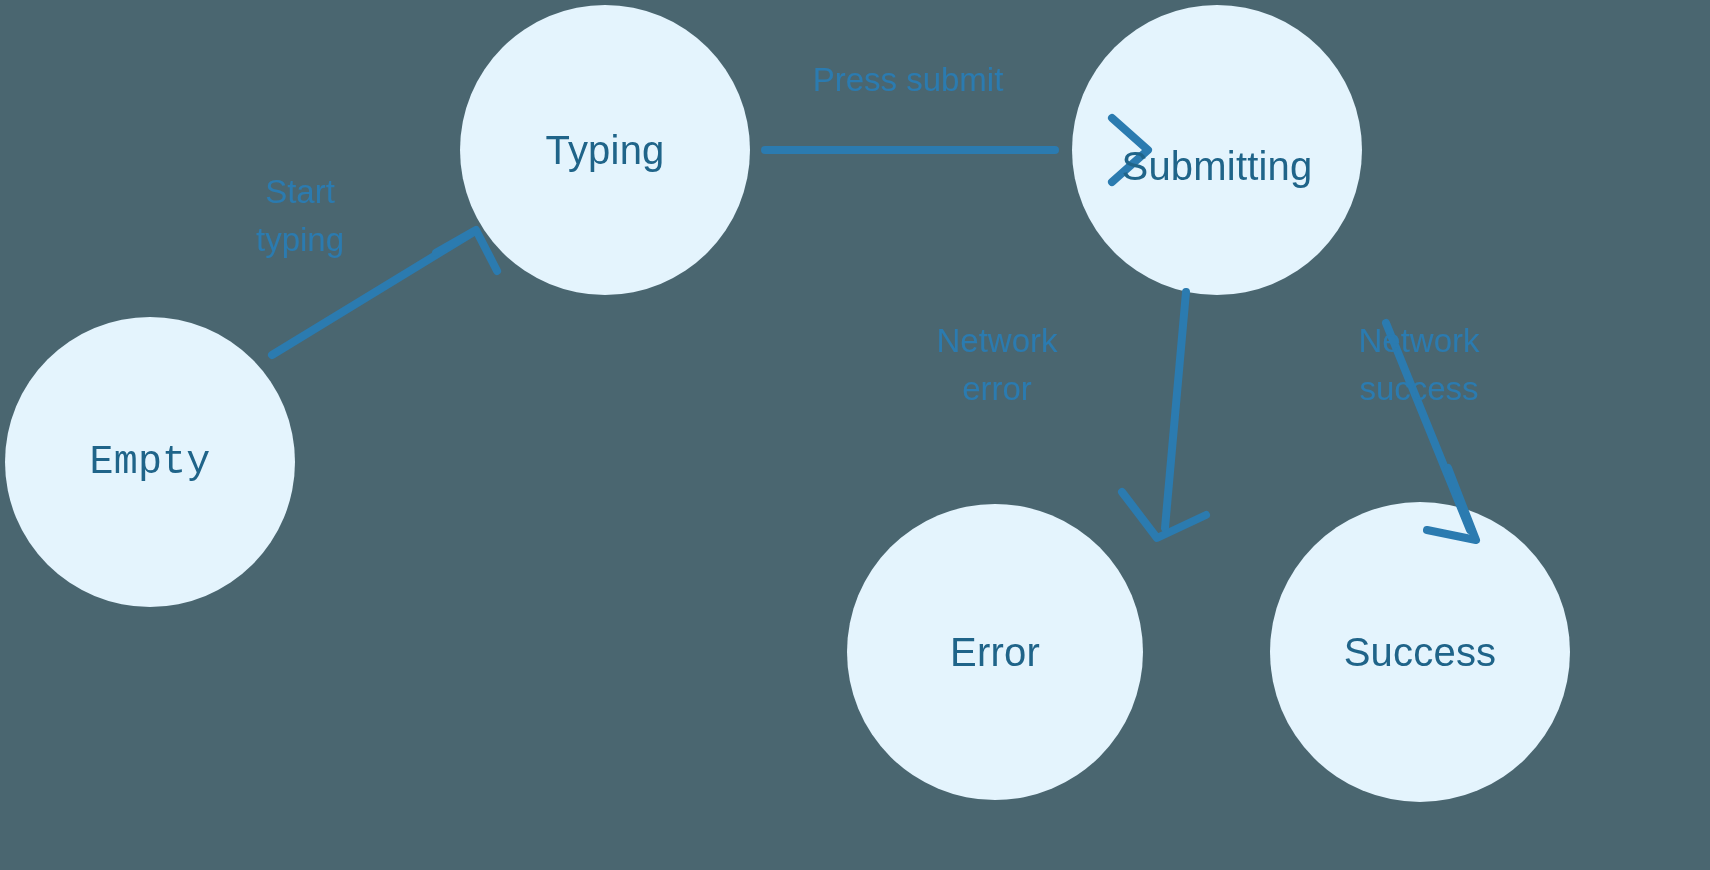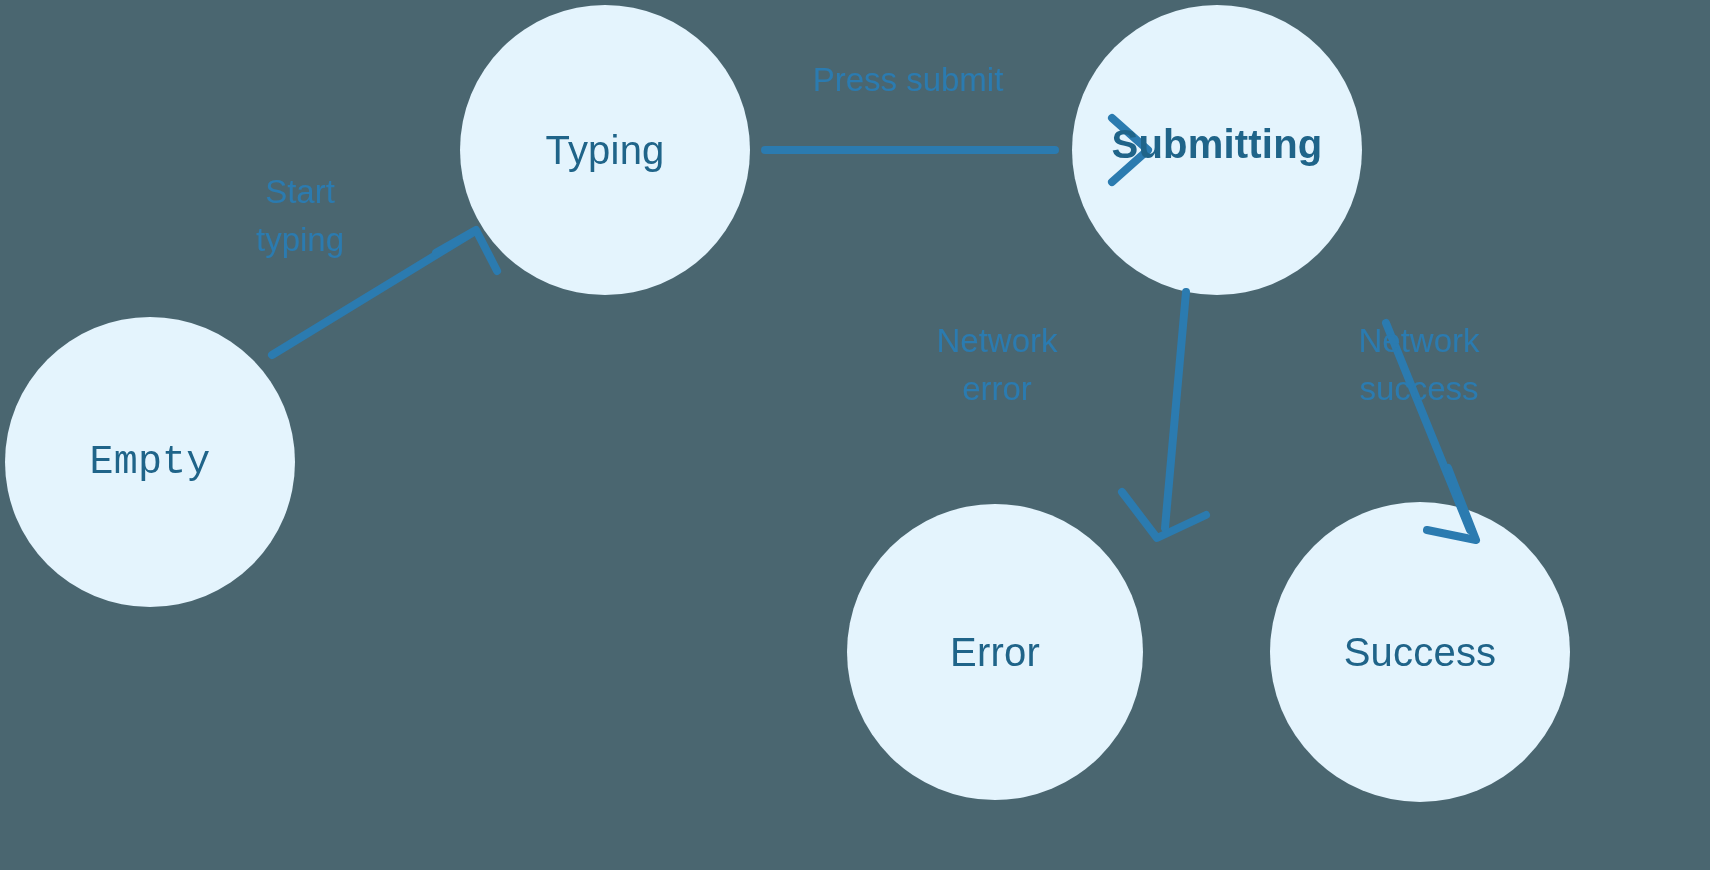--- a/index.html
+++ b/index.html
@@ -77,21 +77,21 @@
     <g>
       <line x1="1386" y1="323" x2="1470" y2="530" stroke="#2b7bb0" stroke-width="8" stroke-linecap="round"></line>
       <polyline points="1448,468 1476,540 1427,530" fill="none" stroke="#2b7bb0" stroke-width="8" stroke-linecap="round" stroke-linejoin="round"></polyline>
     </g>
   </svg>
 
   <div class="node-label" style="left:150px;  top:462px;font-family:Liberation Mono, monospace;">Empty</div>
 
   <div class="node-label" style="left:605px;  top:150px;">Typing</div>
 
-  <div class="node-label" style="left:1217px; top:144px;font-weight:bold;">Submitting</div>
+  <div class="node-label" style="left:1217px; top:166px;">Submitting</div>
 
   <div class="node-label" style="left:995px;  top:652px;">Error</div>
 
   <div class="node-label" style="left:1420px; top:652px;">Success</div>
 
   <div class="edge-label" style="left:300px;  top:216px;">Start
 typing</div>
 
   <div class="edge-label" style="left:908px;  top:80px;">Press submit</div>
 

